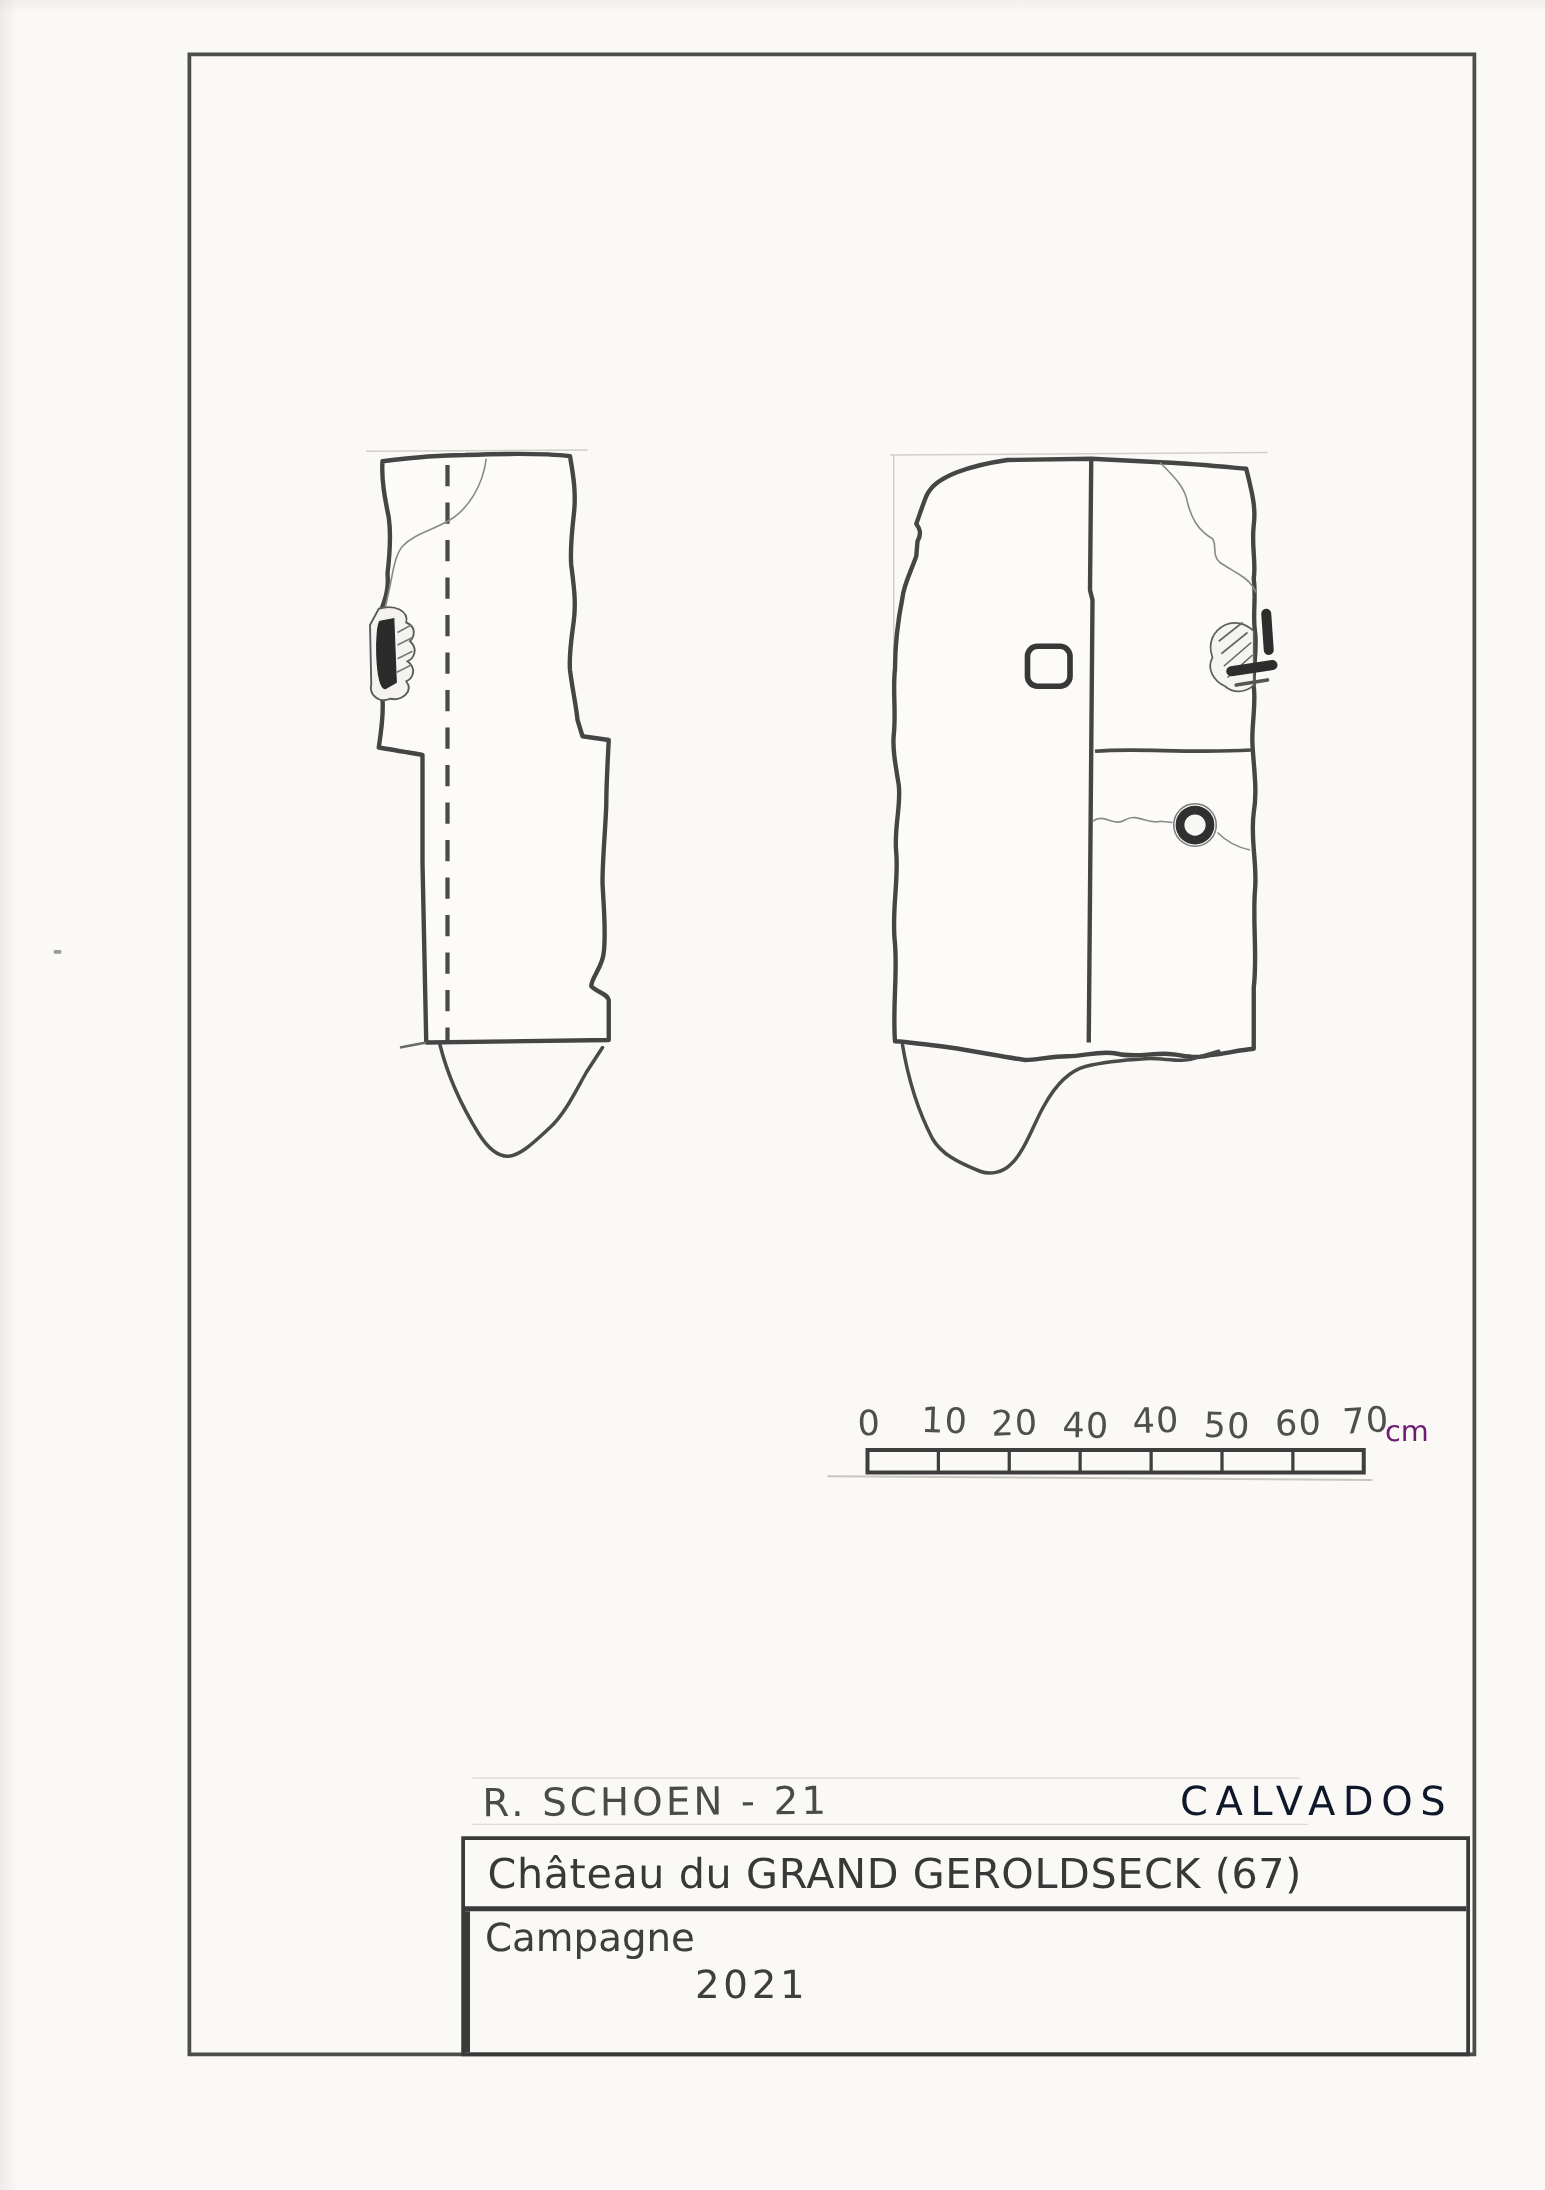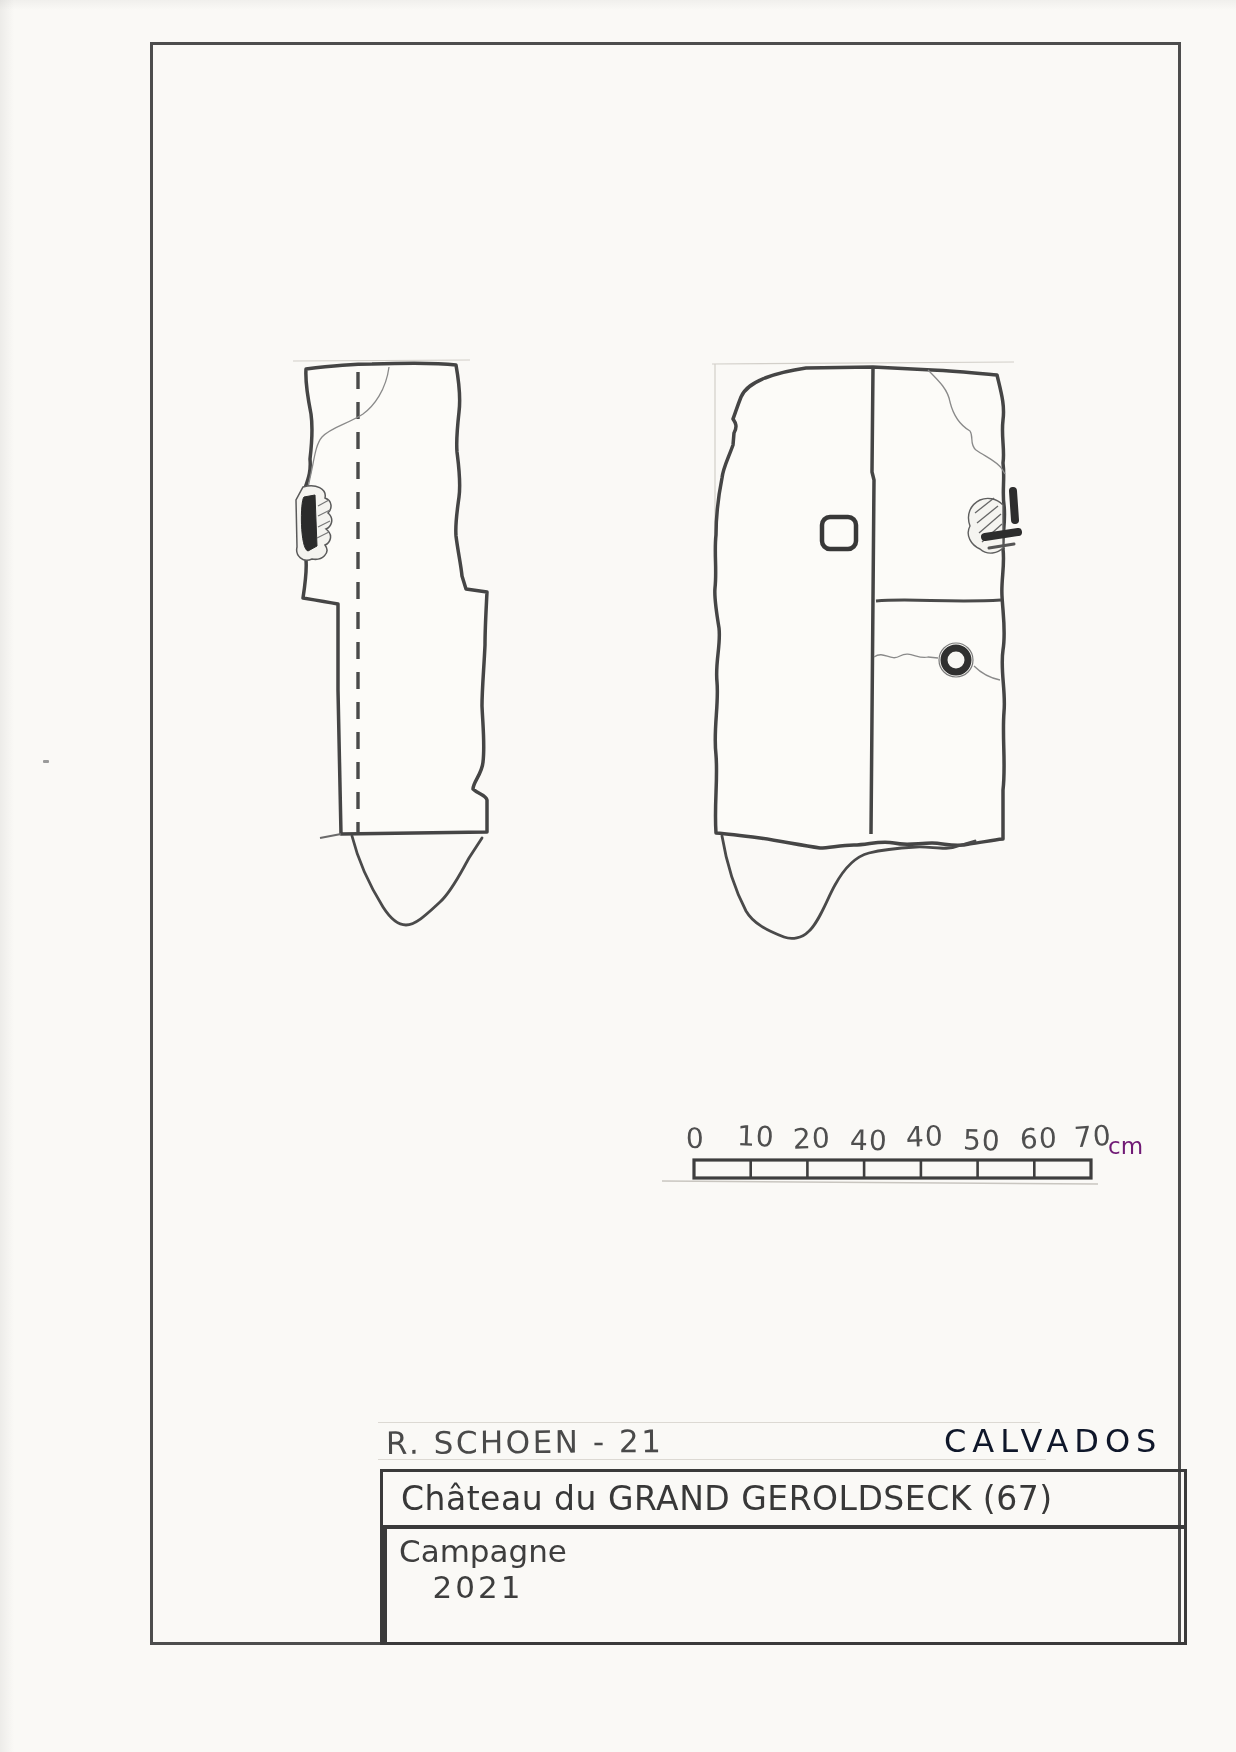--- a/index.html
+++ b/index.html
@@ -44,41 +44,41 @@
     position:absolute;left:386px;top:1424px;
     font-size:31px;letter-spacing:2.5px;color:#4a4a4a;
     transform:rotate(-0.4deg);white-space:nowrap;
   }
   .department{
     position:absolute;left:944px;top:1422px;
     font-size:32px;letter-spacing:6px;color:#0f172a;white-space:nowrap;
   }
   
   .tblock{
-    position:absolute;left:380px;top:1469px;width:807px;height:176px;
+    position:absolute;left:369px;top:1469px;width:807px;height:176px;
     border:3px solid #3a3a3a;box-sizing:border-box;
     background:transparent;
     display:flex;flex-direction:column;justify-content:center;
   }
   .tblock-row1{
     height:57px;border-bottom:4px solid #3a3a3a;box-sizing:border-box;
     display:flex;align-items:center;padding-left:18px;
     font-size:33px;color:#383838;letter-spacing:0.5px;white-space:nowrap;
   }
   .tblock-row2{flex:1;display:flex;}
   .tblock-ref-cell{
     flex:1;position:relative;padding:6px 0 0 18px;box-sizing:border-box;
     font-size:32px;color:#3e3e3e;letter-spacing:1px;
   }
   .tblock-ref-cell .cell-guide{position:absolute;left:4px;height:1px;background:#e7e4de;}
   .tblock-campaign-cell{
     width:184px;border-left:4px solid #3a3a3a;box-sizing:border-box;
     padding:4px 10px 0 12px;
     font-size:31px;color:#3e3e3e;
-    display:flex;flex-direction:column;
+    display:flex;flex-direction:row;
   }
   .campaign-year{align-self:center;margin-top:0;letter-spacing:3px;}
 </style>
 </head>
 <body>
 
 <div class="page">
 
   <div class="scan-edge-left"></div>
   <div class="scan-edge-top"></div>

